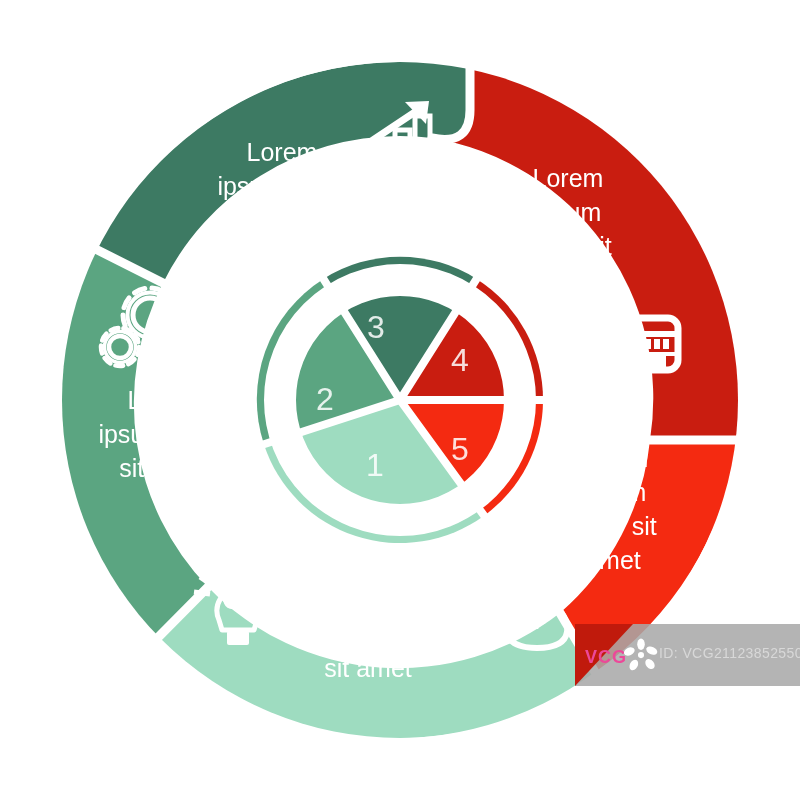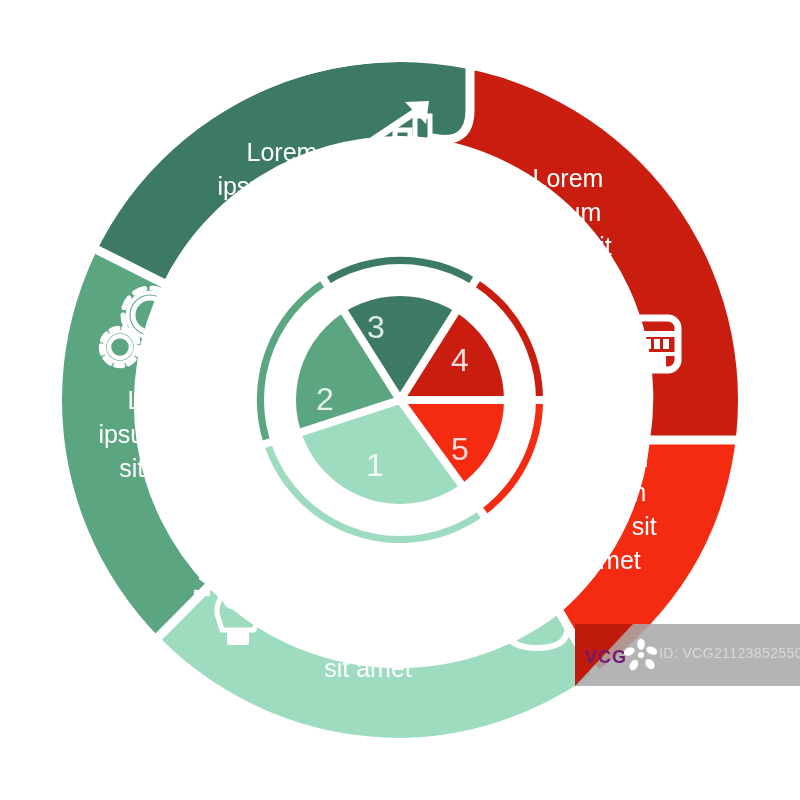--- a/index.html
+++ b/index.html
@@ -75,21 +75,21 @@
     width: 76px;
     height: 36px;
   }
   #wm-vcg {
     position: absolute;
     left: 2px;
     top: 9px;
     font-family: "Liberation Sans", sans-serif;
     font-weight: bold;
     font-size: 18px;
-    color: #701a75;
+    color: #ec4899;
     letter-spacing: 1px;
     text-align: center;
   }
 </style>
 </head>
 <body>
 
 <div id="stage">
 
   <svg id="infographic" viewBox="0 0 800 800">

